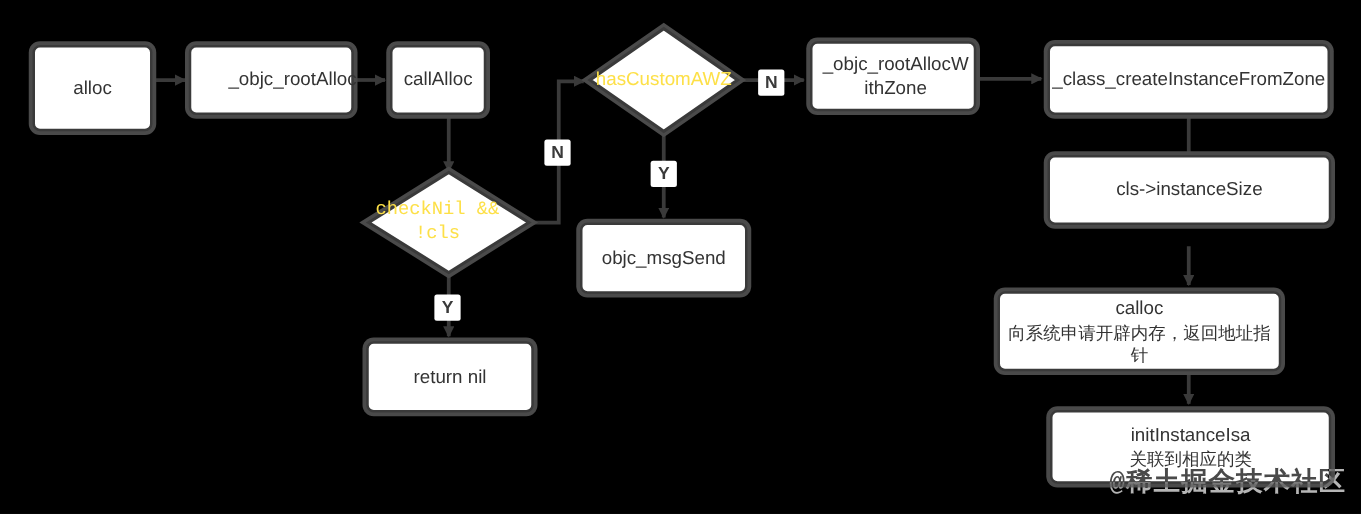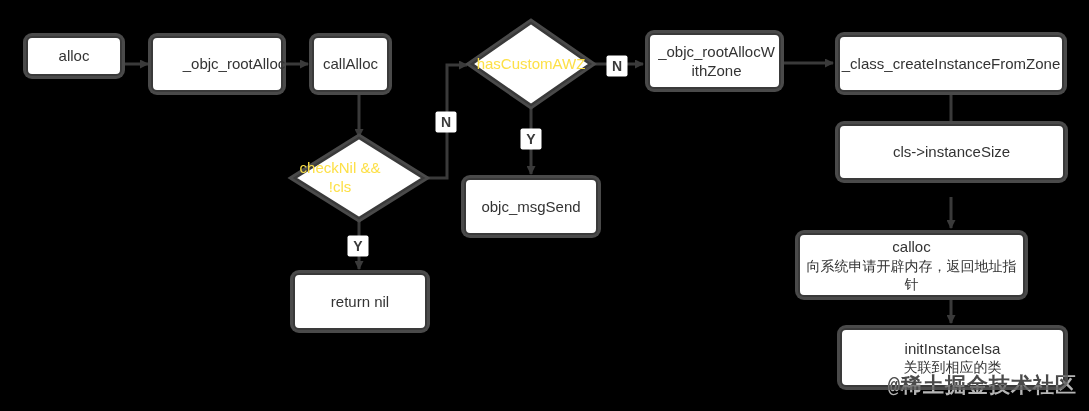--- a/index.html
+++ b/index.html
@@ -62,21 +62,21 @@
     <g>
       <polygon class="diamond-halo" points="295,178 359,138 423,178 359,218"></polygon>
       <polygon class="diamond" points="295,178 359,138 423,178 359,218"></polygon>
     </g>
     <g>
       <polygon class="diamond-halo" points="472,64 531,23 590,64 531,105"></polygon>
       <polygon class="diamond" points="472,64 531,23 590,64 531,105"></polygon>
     </g>
   </svg>
 
-  <div class="node" style="left:26px;top:36px;width:96px;height:40px;">
+  <div class="node" style="left:26px;top:36px;width:96px;height:69px;">
     <span>alloc</span>
   </div>
 
   <div class="node" style="left:151px;top:36px;width:132px;height:56px;padding-left:40px;">
     <span>_objc_rootAlloc</span>
   </div>
 
   <div class="node" style="left:312px;top:36px;width:77px;height:56px;">
     <span>callAlloc</span>
   </div>
@@ -105,21 +105,21 @@
   </div>
 
   <div class="node" style="left:464px;top:178px;width:134px;height:57px;">
     <span>objc_msgSend</span>
   </div>
 
   <div class="node" style="left:293px;top:273px;width:134px;height:57px;align-items:center;">
     <span>return nil</span>
   </div>
 
-  <div class="dlabel" style="left:340px;top:178px;">
+  <div class="dlabel" style="left:350px;top:178px;font-family:Liberation Mono, monospace;">
     <div>checkNil &amp;&amp;</div>
     <div>!cls</div>
   </div>
   <div class="dlabel" style="left:531px;top:64px;">hasCustomAWZ</div>
 
   <div class="badge" style="left:446px;top:122px;">N</div>
   <div class="badge" style="left:358px;top:246px;">Y</div>
   <div class="badge" style="left:617px;top:66px;">N</div>
   <div class="badge" style="left:531px;top:139px;">Y</div>
 

